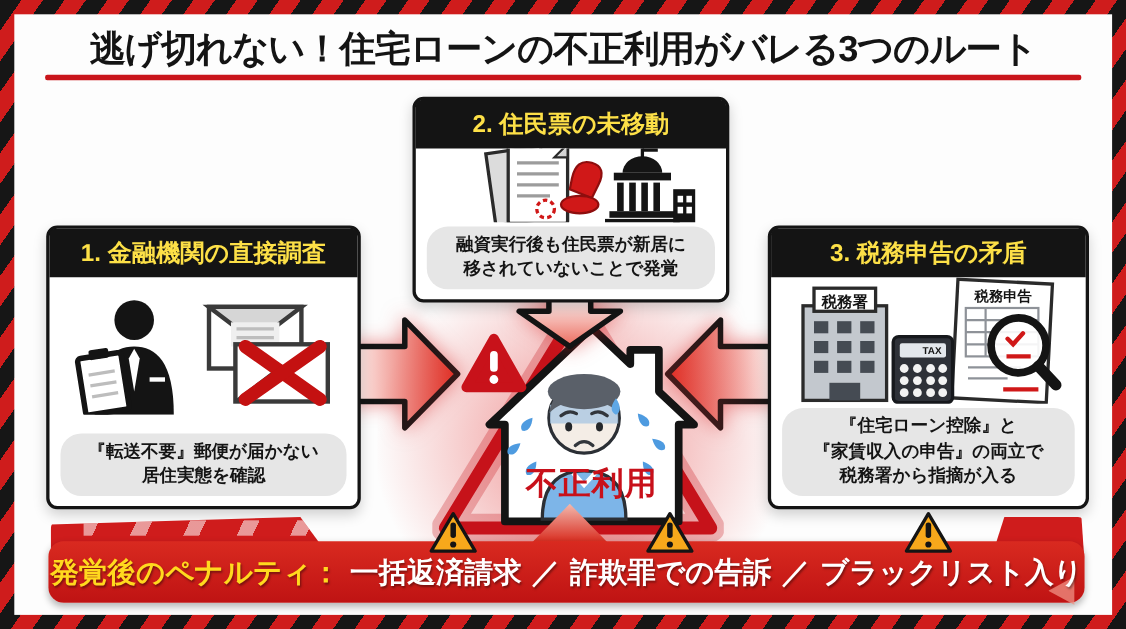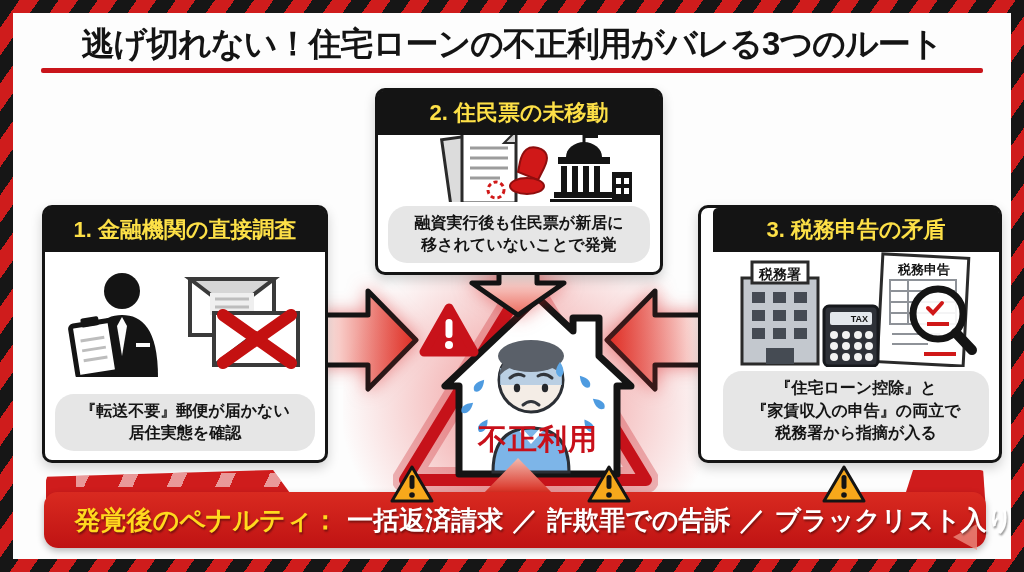--- a/index.html
+++ b/index.html
@@ -16,21 +16,21 @@
   
   .card{position:absolute;background:#fff;border:3px solid #141414;border-radius:10px;
         box-shadow:0 5px 12px rgba(0,0,0,.18);display:flex;flex-direction:column;z-index:3;}
   .card .hd{background:#141414;color:#fde047;text-align:center;font-weight:800;
         font-size:22px;padding:7px 2px;border-radius:5px 5px 0 0;white-space:nowrap;}
   .card .icon-area{flex:1;display:flex;align-items:center;justify-content:center;overflow:hidden;}
   .card .desc{background:#e6e6e6;border-radius:19px;margin:4px 10px 9px;padding:6px 2px;
         text-align:center;font-weight:700;font-size:16px;line-height:1.42;color:#141414;white-space:nowrap;}
   .box1{left:29px;top:192px;width:280px;height:252px;}
   .box2{left:362px;top:75px;width:282px;height:181px;}
-  .box3{left:685px;top:192px;width:286px;height:252px;padding-left:12px;}
+  .box3{left:685px;top:192px;width:286px;height:252px;}
 
   
   .arrow{position:absolute;z-index:1;filter:drop-shadow(0 0 9px rgba(216,30,30,.5));}
   .arrow-right{left:303px;top:270px;}
   .arrow-left{left:590px;top:270px;}
   .arrow-down{left:455px;top:252px;z-index:2;}
 
   
   .center-stage{position:absolute;left:380px;top:255px;width:265px;height:232px;z-index:1;}
   .glow{position:absolute;left:-50px;top:-35px;width:370px;height:310px;
@@ -51,21 +51,21 @@
   .b-peak{position:absolute;left:437px;top:-12px;width:74px;height:38px;
         clip-path:polygon(50% 0,100% 100%,0 100%);
         background:linear-gradient(180deg,#f2b9ae 0%,#d92f22 90%);}
   .b-body{position:absolute;left:0;top:22px;width:942px;height:56px;border-radius:14px;
         background:linear-gradient(180deg,#d92a20 0%,#bf1313 100%);
         box-shadow:0 3px 7px rgba(0,0,0,.28);}
   .b-chevron{position:absolute;right:9px;top:32px;width:24px;height:26px;opacity:.75;
         background:#ef9184;clip-path:polygon(100% 0,100% 100%,0 50%);}
   .b-text{position:absolute;left:0;top:22px;width:942px;height:56px;display:flex;
         align-items:center;justify-content:center;gap:9px;font-weight:900;font-size:26px;
-        color:#fff;text-shadow:1px 2px 2px rgba(0,0,0,.4);white-space:nowrap;padding-left:29px;}
+        color:#fff;text-shadow:1px 2px 2px rgba(0,0,0,.4);white-space:nowrap;}
   .b-prefix{color:#ffd91e;}
   .warn-tri{position:absolute;top:-7px;}
   .wt1{left:345px;} .wt2{left:542px;} .wt3{left:777px;}
 </style>
 </head>
 <body>
 
 <div class="stage">
   <div class="canvas">
 

